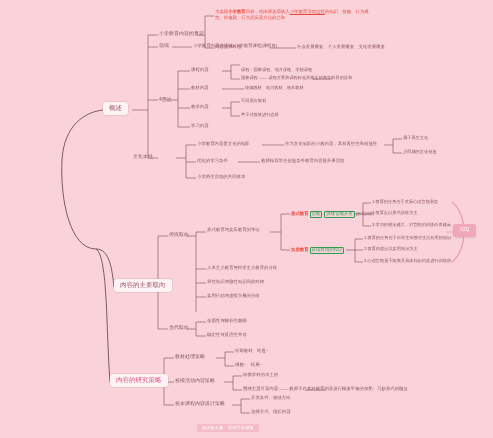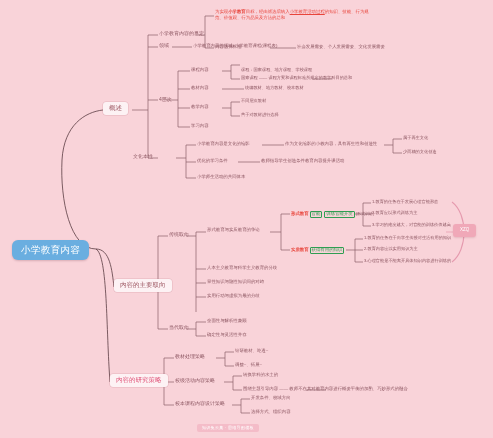--- a/index.html
+++ b/index.html
@@ -190,21 +190,20 @@
       <path d="M232 405 H 241"></path>
       <path d="M241 399 V 413"></path>
       <path d="M241 399 H 250"></path>
       <path d="M241 413 H 250"></path>
     </g>
 
     <path d="M452 202 C 468 214, 468 250, 452 262" fill="none" stroke="#e59aae" stroke-width="1.1"></path>
     <path d="M446 232 H 456" fill="none" stroke="#e59aae" stroke-width=".7"></path>
   </svg>
 
-  <div class="node root" style="left:12px;top:240px;">小学教育内容</div>
 
   <div class="node lvl1" style="left:103px;top:102px;">概述</div>
 
   <div class="node lvl2" style="left:159px;top:30px;">小学教育内容的界定</div>
 
   <div class="node lvl3 wrapline" style="left:215px;top:8px;width:162px;">
     <span class="red">为实现</span><span class="redb">小学教育</span><span class="red">目标，经由筛选后纳入</span><span class="red ul">小学教育活动过程</span><span class="red">的知识、技能、行为规范、价值观、行为品质及方法的总和</span>
   </div>
 
   <div class="node lvl3" style="left:215px;top:44px;">内容选择标准</div>

